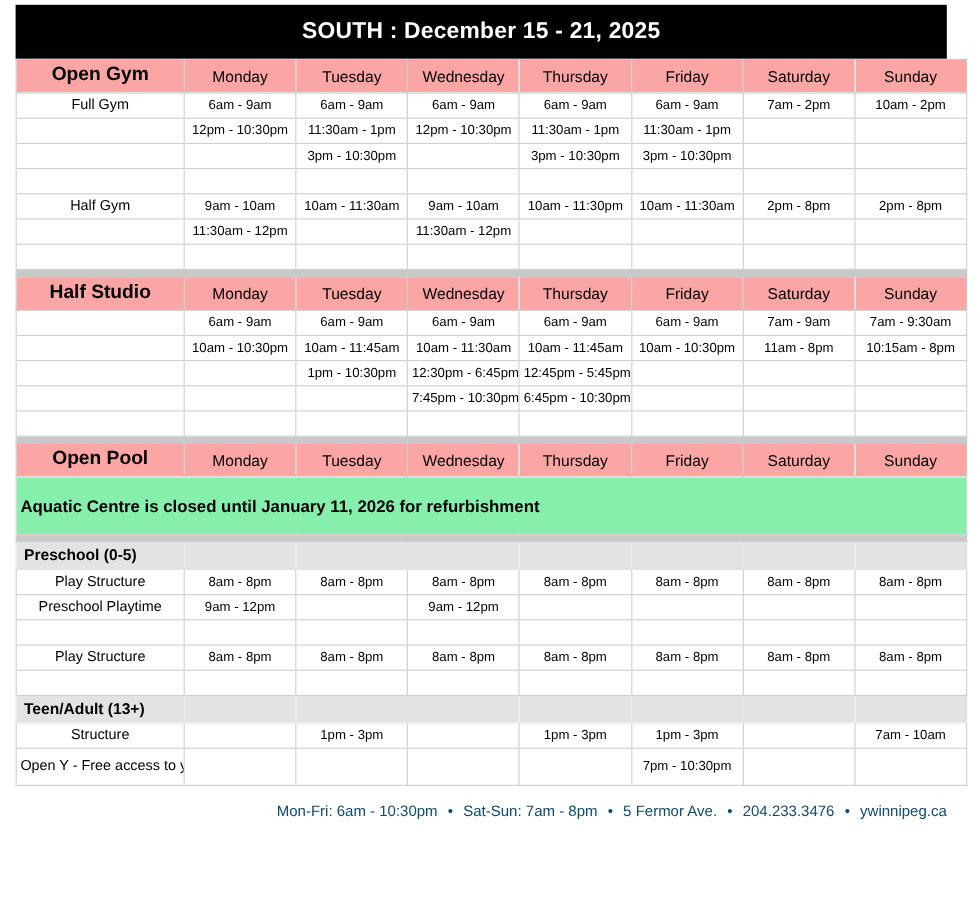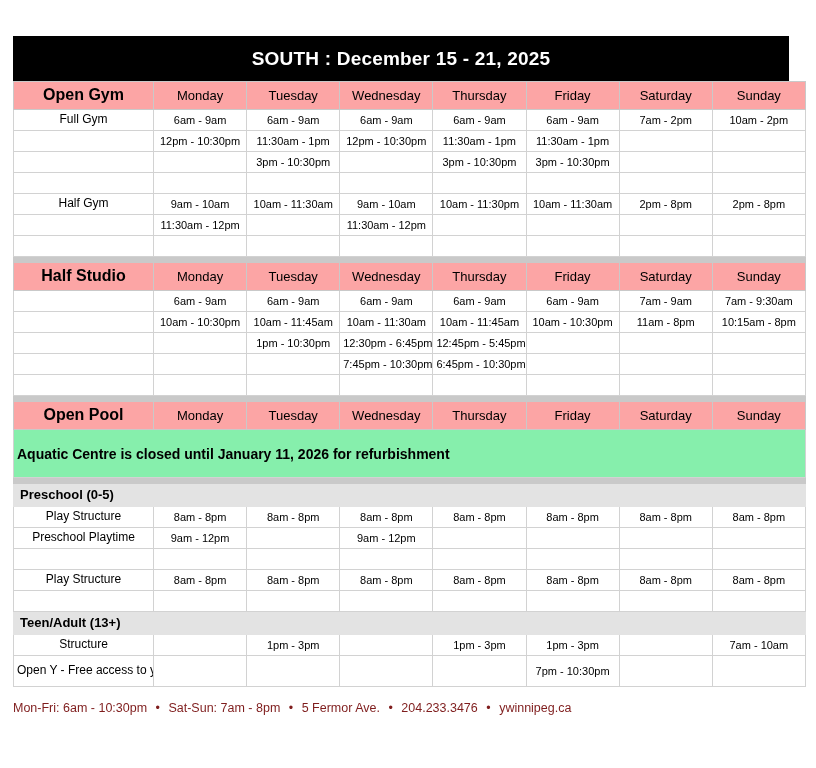--- a/index.html
+++ b/index.html
@@ -12,21 +12,21 @@
     height: 768px;
     font-family: "Liberation Sans", sans-serif;
     color: #000000;
     overflow: hidden;
   }
   .page {
     position: relative;
     width: 800px;
     height: 768px;
     box-sizing: border-box;
-    padding: 36px 11px 0 13px;
+    padding: 4px 11px 0 13px;
   }
   .banner {
     background: #000000;
     color: #ffffff;
     text-align: center;
     font-size: 19px;
     font-weight: bold;
     letter-spacing: 0.2px;
     height: 45px;
     line-height: 45px;
@@ -94,23 +94,23 @@
   tr.notice td {
     height: 47px;
     font-size: 14px;
     font-weight: bold;
     text-align: left;
     background: #86efac;
     border-color: #d2d2d2;
   }
   .footer {
     margin-top: 14px;
-    text-align: left;
+    text-align: right;
     font-size: 12.5px;
-    color: #7f1d1d;
+    color: #0c4a6e;
   }
   .footer .sep { padding: 0 5px; }
 </style>
 </head>
 <body>
 
 <div class="page">
 
   <div class="banner">SOUTH : December 15 - 21, 2025</div>
 

